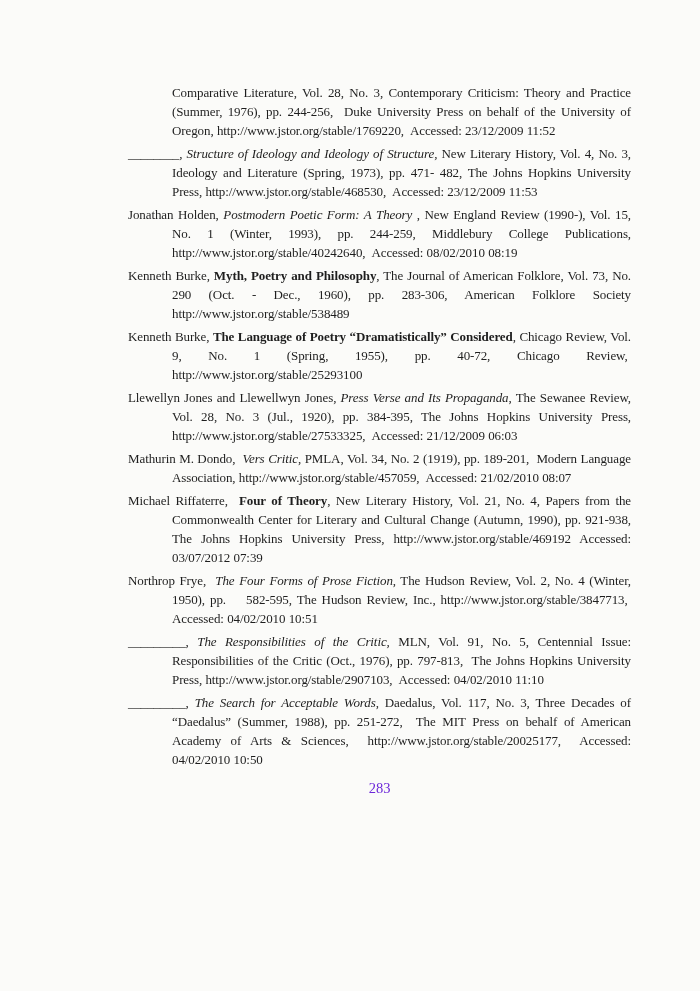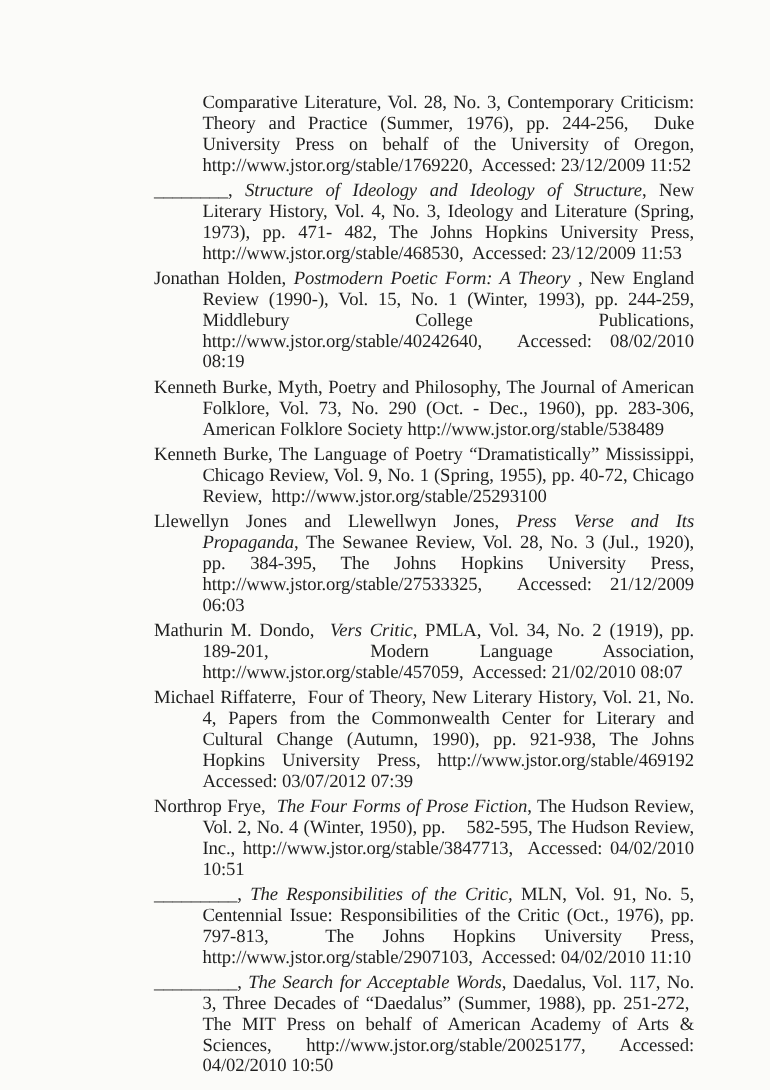--- a/index.html
+++ b/index.html
@@ -19,53 +19,53 @@
     height: 991px;
     box-sizing: border-box;
     padding: 83px 0 0 128px;
     background: #fbfbf9;
     color: #1e1e1e;
   }
   .bibliography {
     width: 503px;
   }
   p.entry {
-    margin: 0 0 4px 12px;
-    font-size: 17px;
+    margin: 0 0 4px 0;
+    font-size: 13px;
     line-height: 19px;
     text-align: justify;
     padding-left: 44px;
     text-indent: -44px;
     letter-spacing: -0.1px;
     word-spacing: 0.2px;
   }
   p.entry.continuation {
     text-indent: 0;
   }
   .seg-plain { font-weight: 400; font-style: normal; }
-  .seg-bold { font-weight: 400; font-style: normal; }
+  .seg-bold { font-weight: 700; font-style: normal; }
   .seg-bolditalic { font-weight: 400; font-style: italic; }
   .page-number {
     width: 503px;
     text-align: center;
     font-size: 14.5px;
     margin-top: 11px;
-    color: #be185d;
+    color: #6d28d9;
   }
 </style>
 </head>
 <body style="background: rgb(251, 251, 249);">
 
 <div class="page" style="color: rgb(30, 30, 30);">
   <div class="bibliography">
       <p class="entry continuation"><span class="seg-plain">Comparative Literature, Vol. 28, No. 3, Contemporary Criticism: Theory and Practice (Summer, 1976), pp. 244-256,&nbsp; Duke University Press on behalf of the University of Oregon, http://www.jstor.org/stable/1769220,&nbsp; Accessed: 23/12/2009 11:52</span></p>
       <p class="entry"><span class="seg-plain">________, </span><span class="seg-bolditalic">Structure of Ideology and Ideology of Structure</span><span class="seg-plain">, New Literary History, Vol. 4, No. 3, Ideology and Literature (Spring, 1973), pp. 471- 482, The Johns Hopkins University Press, http://www.jstor.org/stable/468530,&nbsp; Accessed: 23/12/2009 11:53</span></p>
       <p class="entry"><span class="seg-plain">Jonathan Holden, </span><span class="seg-bolditalic">Postmodern Poetic Form: A Theory</span><span class="seg-plain"> , New England Review (1990-), Vol. 15, No. 1 (Winter, 1993), pp. 244-259, Middlebury College Publications, http://www.jstor.org/stable/40242640,&nbsp; Accessed: 08/02/2010 08:19</span></p>
       <p class="entry"><span class="seg-plain">Kenneth Burke, </span><span class="seg-bold">Myth, Poetry and Philosophy</span><span class="seg-plain">, The Journal of American Folklore, Vol. 73, No. 290 (Oct. - Dec., 1960), pp. 283-306, American Folklore Society http://www.jstor.org/stable/538489</span></p>
-      <p class="entry"><span class="seg-plain">Kenneth Burke, </span><span class="seg-bold">The Language of Poetry “Dramatistically” Mississippi</span><span class="seg-plain">, Chicago Review, Vol. 9, No. 1 (Spring, 1955), pp. 40-72, Chicago Review,&nbsp; http://www.jstor.org/stable/25293100</span></p>
+      <p class="entry"><span class="seg-plain">Kenneth Burke, </span><span class="seg-bold">The Language of Poetry “Dramatistically” Considered</span><span class="seg-plain">, Chicago Review, Vol. 9, No. 1 (Spring, 1955), pp. 40-72, Chicago Review,&nbsp; http://www.jstor.org/stable/25293100</span></p>
       <p class="entry"><span class="seg-plain">Llewellyn Jones and Llewellwyn Jones, </span><span class="seg-bolditalic">Press Verse and Its Propaganda</span><span class="seg-plain">, The Sewanee Review, Vol. 28, No. 3 (Jul., 1920), pp. 384-395, The Johns Hopkins University Press, http://www.jstor.org/stable/27533325,&nbsp; Accessed: 21/12/2009 06:03</span></p>
       <p class="entry"><span class="seg-plain">Mathurin M. Dondo,&nbsp; </span><span class="seg-bolditalic">Vers Critic</span><span class="seg-plain">, PMLA, Vol. 34, No. 2 (1919), pp. 189-201,&nbsp; Modern Language Association, http://www.jstor.org/stable/457059,&nbsp; Accessed: 21/02/2010 08:07</span></p>
       <p class="entry"><span class="seg-plain">Michael Riffaterre,&nbsp; </span><span class="seg-bold">Four of Theory</span><span class="seg-plain">, New Literary History, Vol. 21, No. 4, Papers from the Commonwealth Center for Literary and Cultural Change (Autumn, 1990), pp. 921-938, The Johns Hopkins University Press, http://www.jstor.org/stable/469192 Accessed: 03/07/2012 07:39</span></p>
       <p class="entry"><span class="seg-plain">Northrop Frye,&nbsp; </span><span class="seg-bolditalic">The Four Forms of Prose Fiction</span><span class="seg-plain">, The Hudson Review, Vol. 2, No. 4 (Winter, 1950), pp.&nbsp; &nbsp; 582-595, The Hudson Review, Inc., http://www.jstor.org/stable/3847713,&nbsp; Accessed: 04/02/2010 10:51</span></p>
       <p class="entry"><span class="seg-plain">_________, </span><span class="seg-bolditalic">The Responsibilities of the Critic,</span><span class="seg-plain"> MLN, Vol. 91, No. 5, Centennial Issue: Responsibilities of the Critic (Oct., 1976), pp. 797-813,&nbsp; The Johns Hopkins University Press, http://www.jstor.org/stable/2907103,&nbsp; Accessed: 04/02/2010 11:10</span></p>
       <p class="entry"><span class="seg-plain">_________, </span><span class="seg-bolditalic">The Search for Acceptable Words</span><span class="seg-plain">, Daedalus, Vol. 117, No. 3, Three Decades of “Daedalus” (Summer, 1988), pp. 251-272,&nbsp; The MIT Press on behalf of American Academy of Arts &amp; Sciences,&nbsp; http://www.jstor.org/stable/20025177,&nbsp; Accessed: 04/02/2010 10:50</span></p>
     </div>
   <div class="page-number">283</div>
 </div>
 

